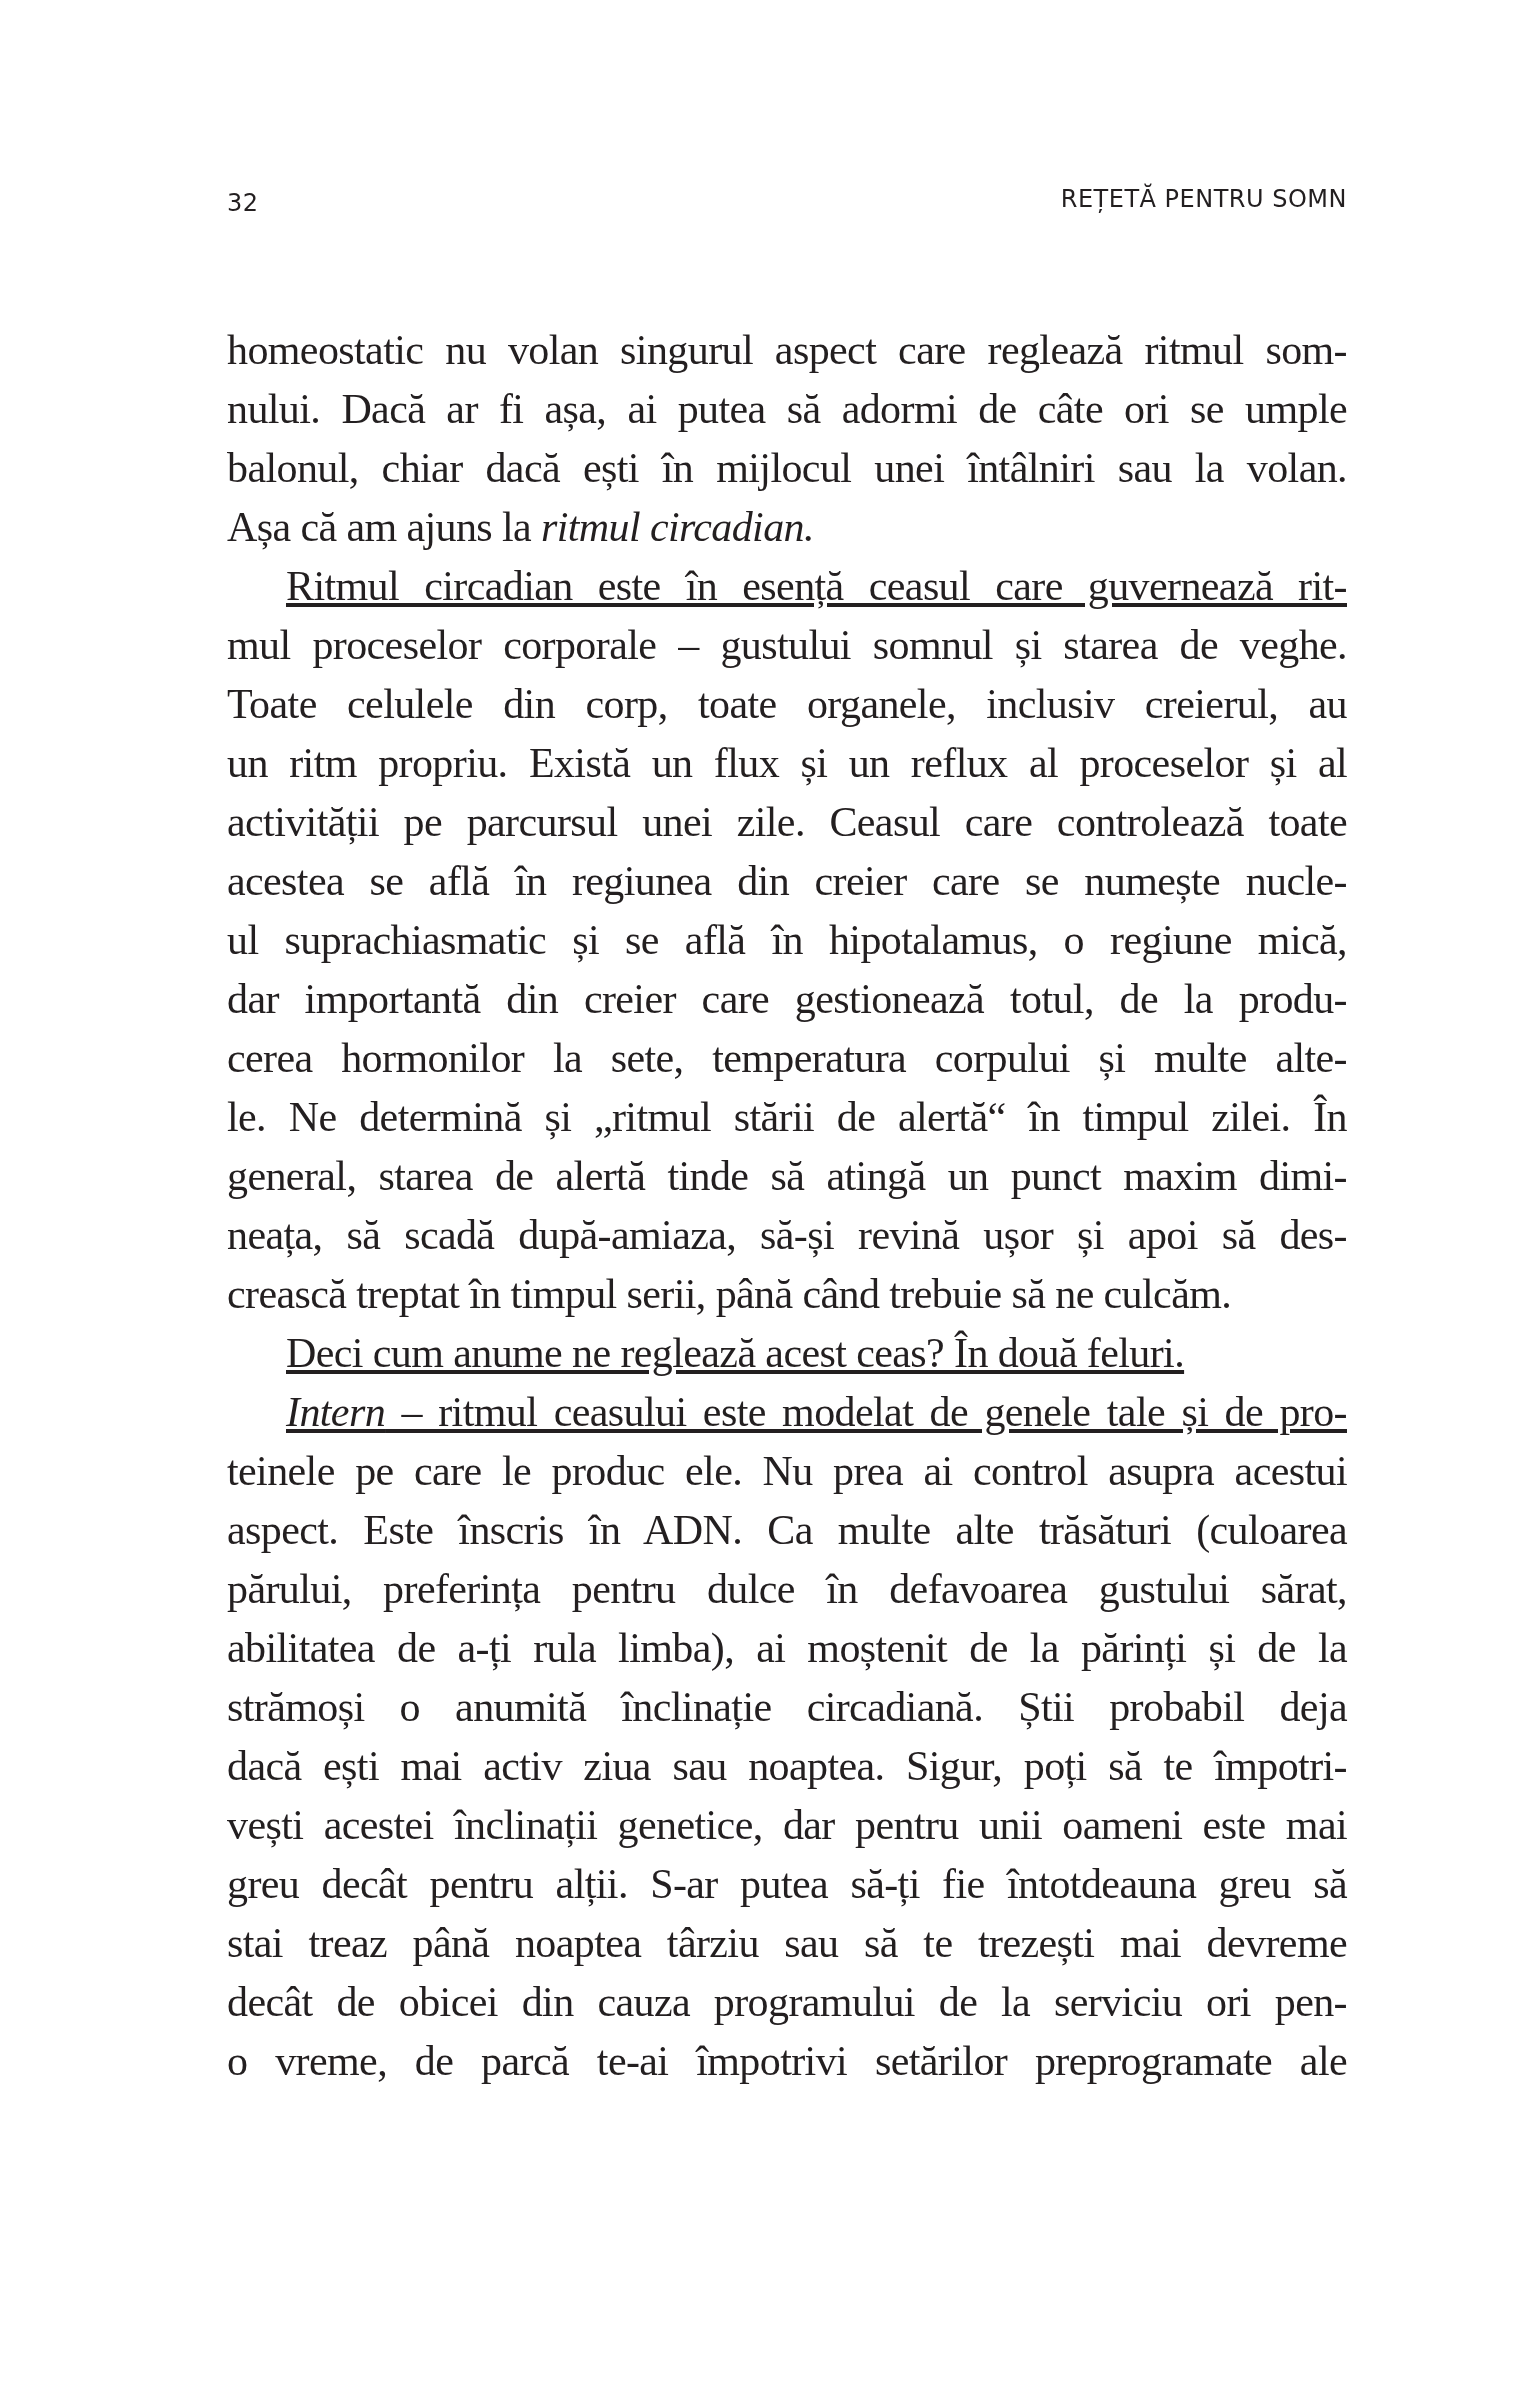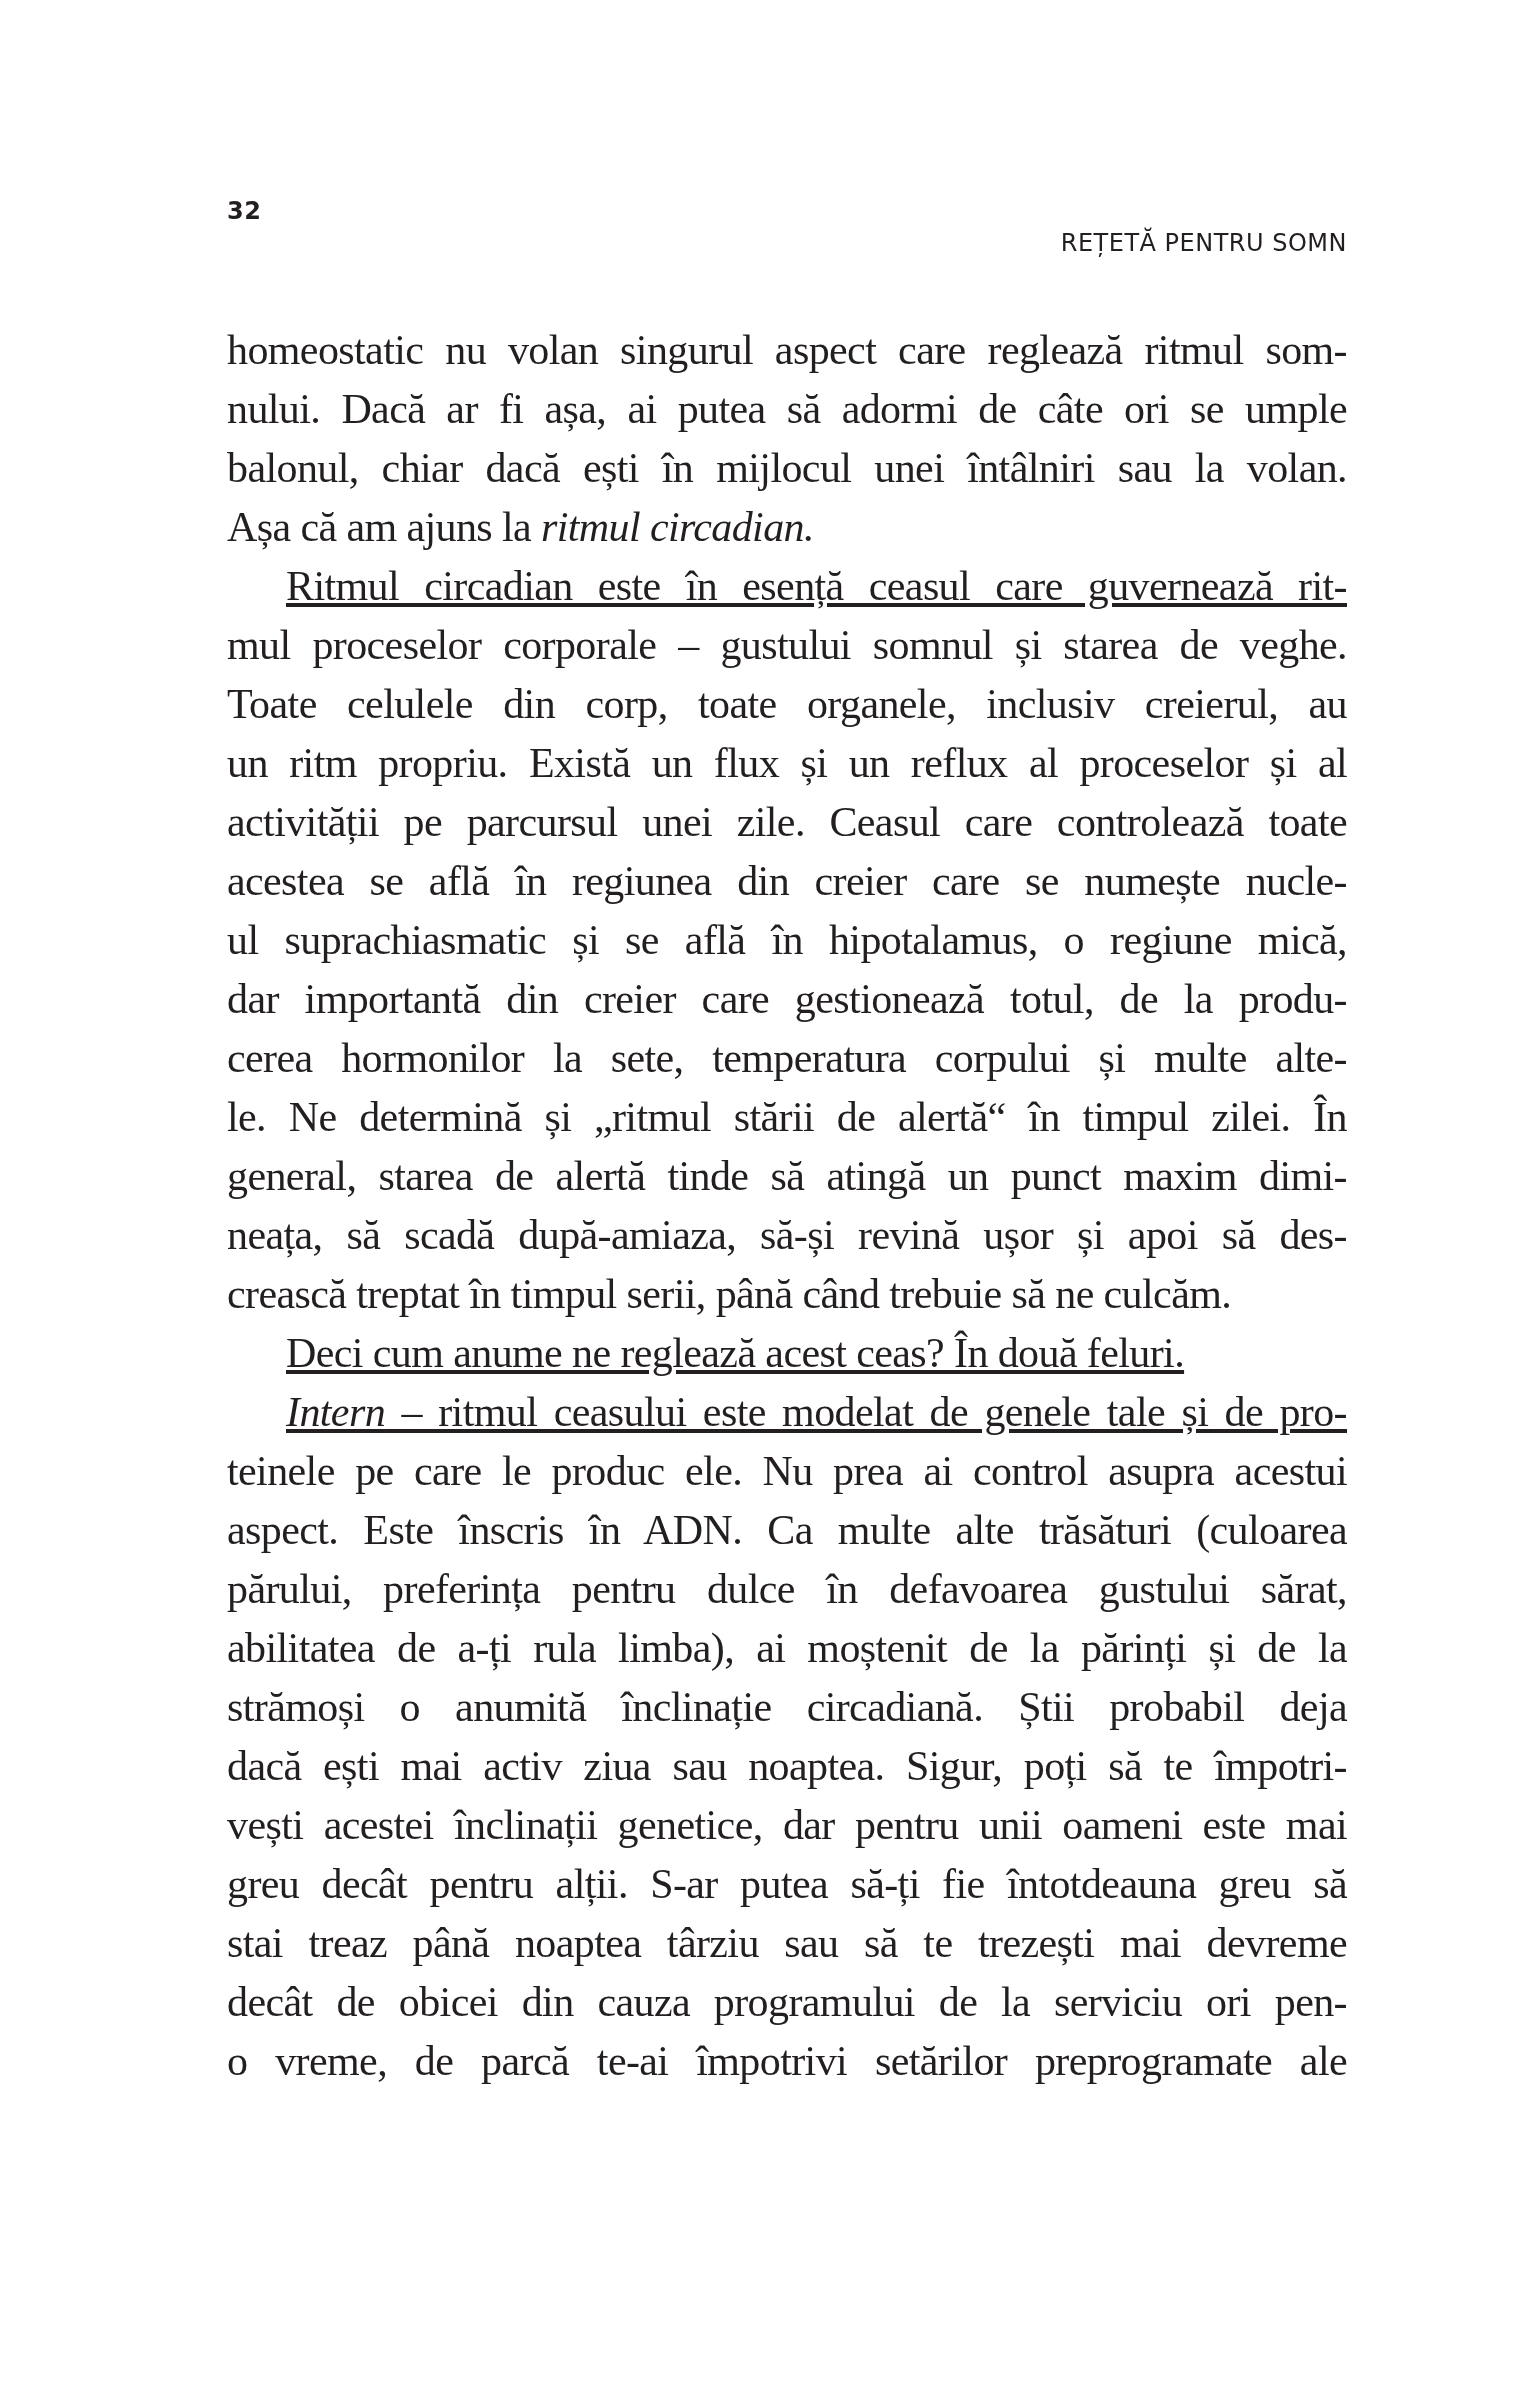--- a/index.html
+++ b/index.html
@@ -21,28 +21,26 @@
     width: 1120px;
     height: 35px;
     font-family: "DejaVu Sans", sans-serif;
     font-size: 24px;
     letter-spacing: 0.5px;
     color: #231f20;
   }
   .page-number {
     position: absolute;
     left: 0;
-    top: 12px;
-    font-weight: bold;
+    top: 4px;
   }
   .running-title {
     position: absolute;
     right: 0;
     top: 0;
-    margin-top: 44px;
   }
   .body-text {
     position: absolute;
     top: 321px;
     left: 227px;
     width: 1120px;
     font-family: "Liberation Serif", serif;
     font-size: 42px;
     line-height: 59px;
     color: #231f20;

